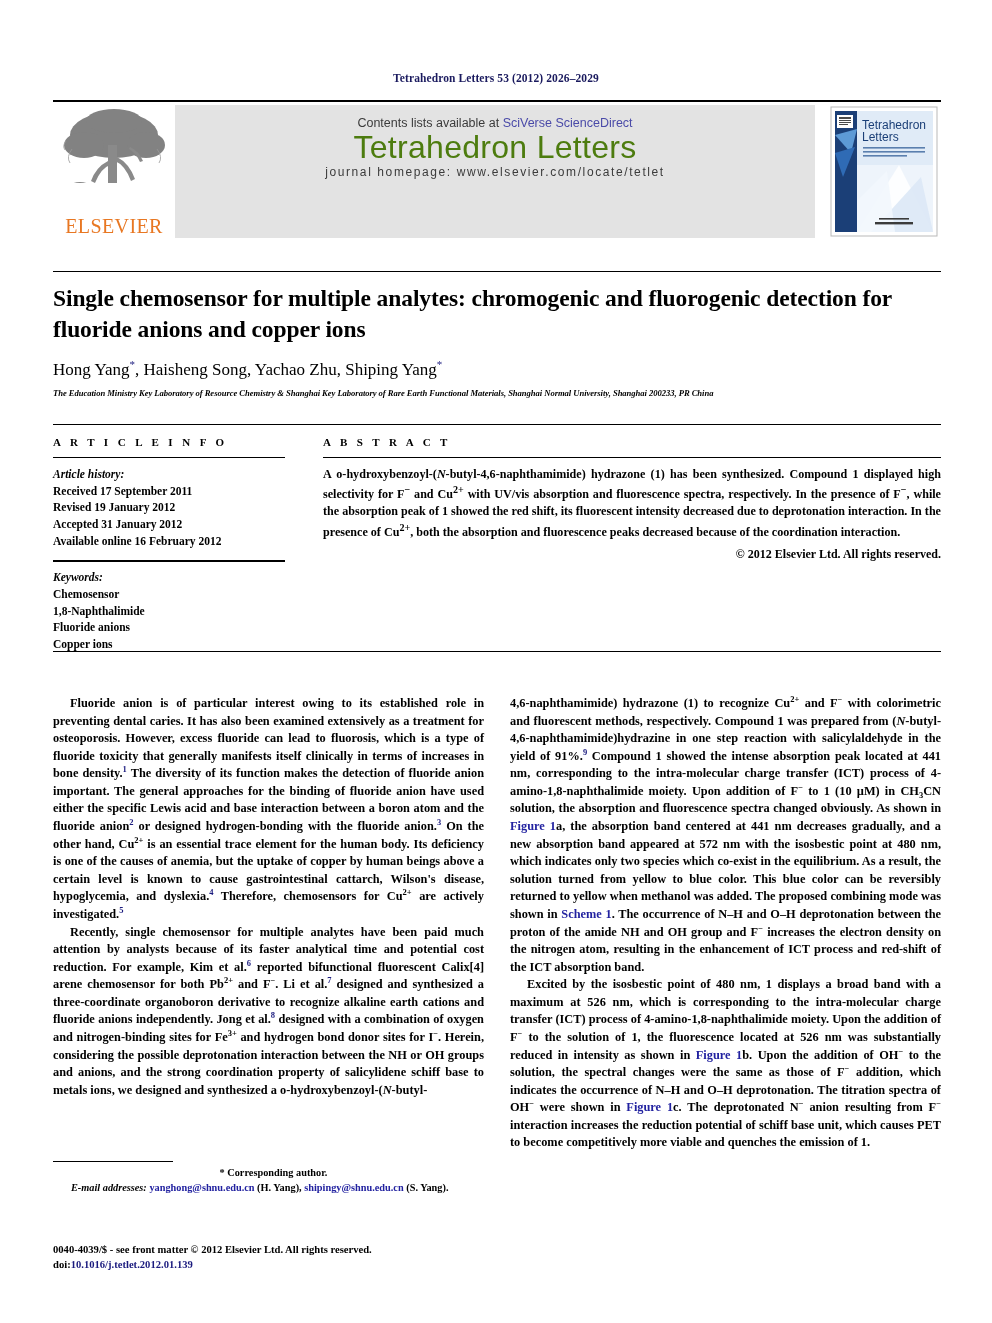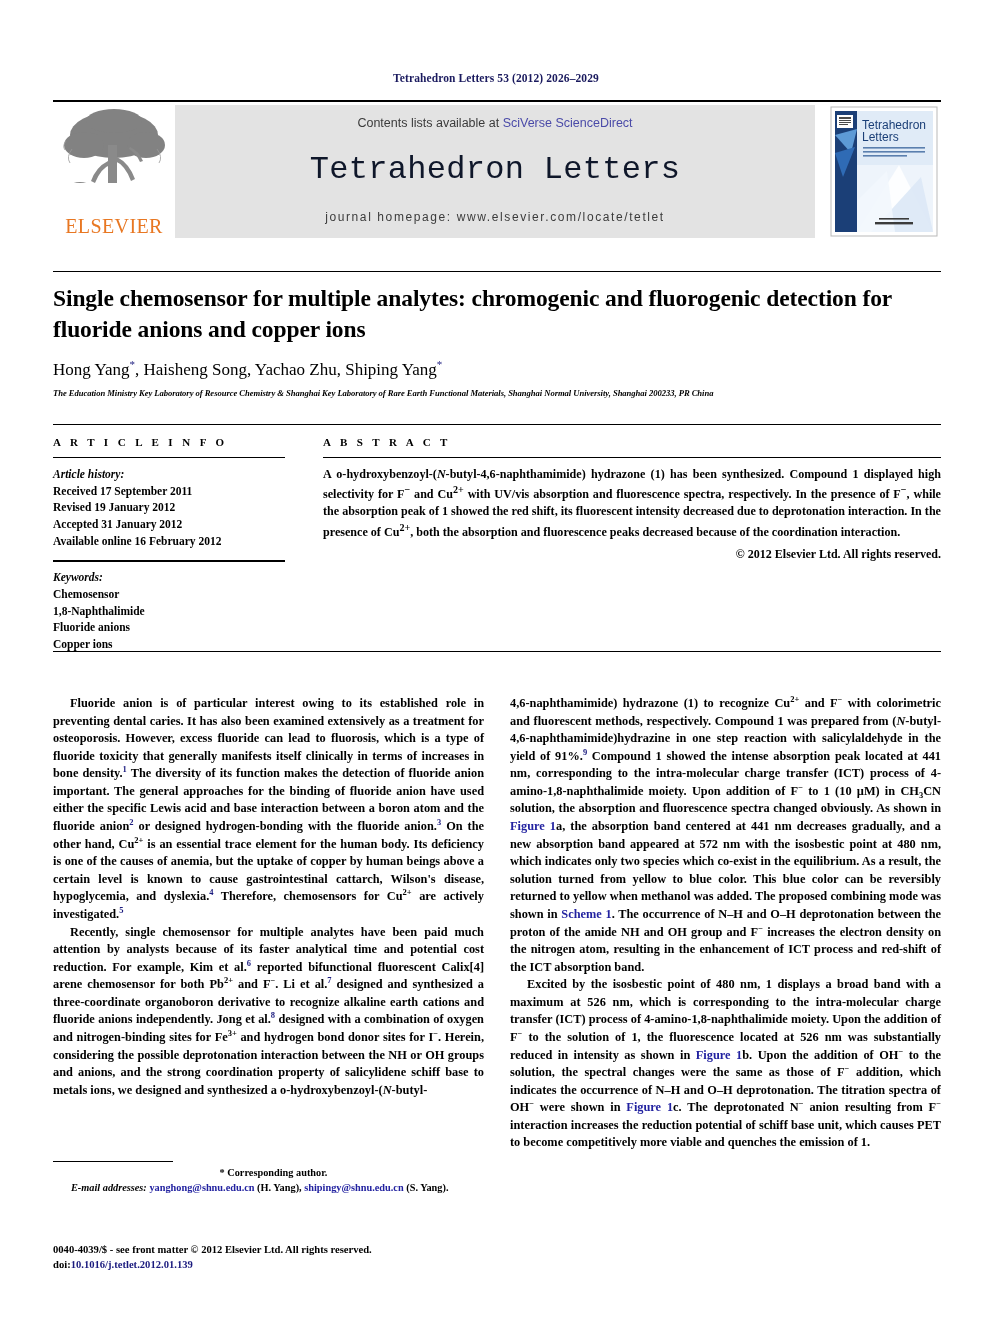--- a/index.html
+++ b/index.html
@@ -74,38 +74,37 @@
     line-height: 1;
     font-weight: 400;
     margin-top: 1px;
   }
   .masthead-center {
     flex: 1 1 auto;
     background: #e3e3e3;
     position: relative;
     display: flex;
     flex-direction: column;
-    justify-content: space-between;
     align-items: center;
     padding: 11px 0 14px 0;
     box-sizing: border-box;
   }
   .contents-line {
     font-family: "Liberation Sans", sans-serif;
     font-size: 12.5px;
     color: #3b3b3b;
   }
   .contents-line a {
     color: #4a4aa8;
     text-decoration: none;
   }
   .journal-title {
-    font-family: Liberation Mono, monospace;
+    font-family: Liberation Sans, sans-serif;
     font-size: 32px;
-    color: #0f172a;
+    color: #4d7c0f;
     letter-spacing: 0.3px;
     line-height: 1.1;
   }
   .homepage-line {
     font-family: "Liberation Sans", sans-serif;
     font-size: 12px;
     color: #3b3b3b;
     letter-spacing: 1.6px;
   }
   .cover-thumb {

